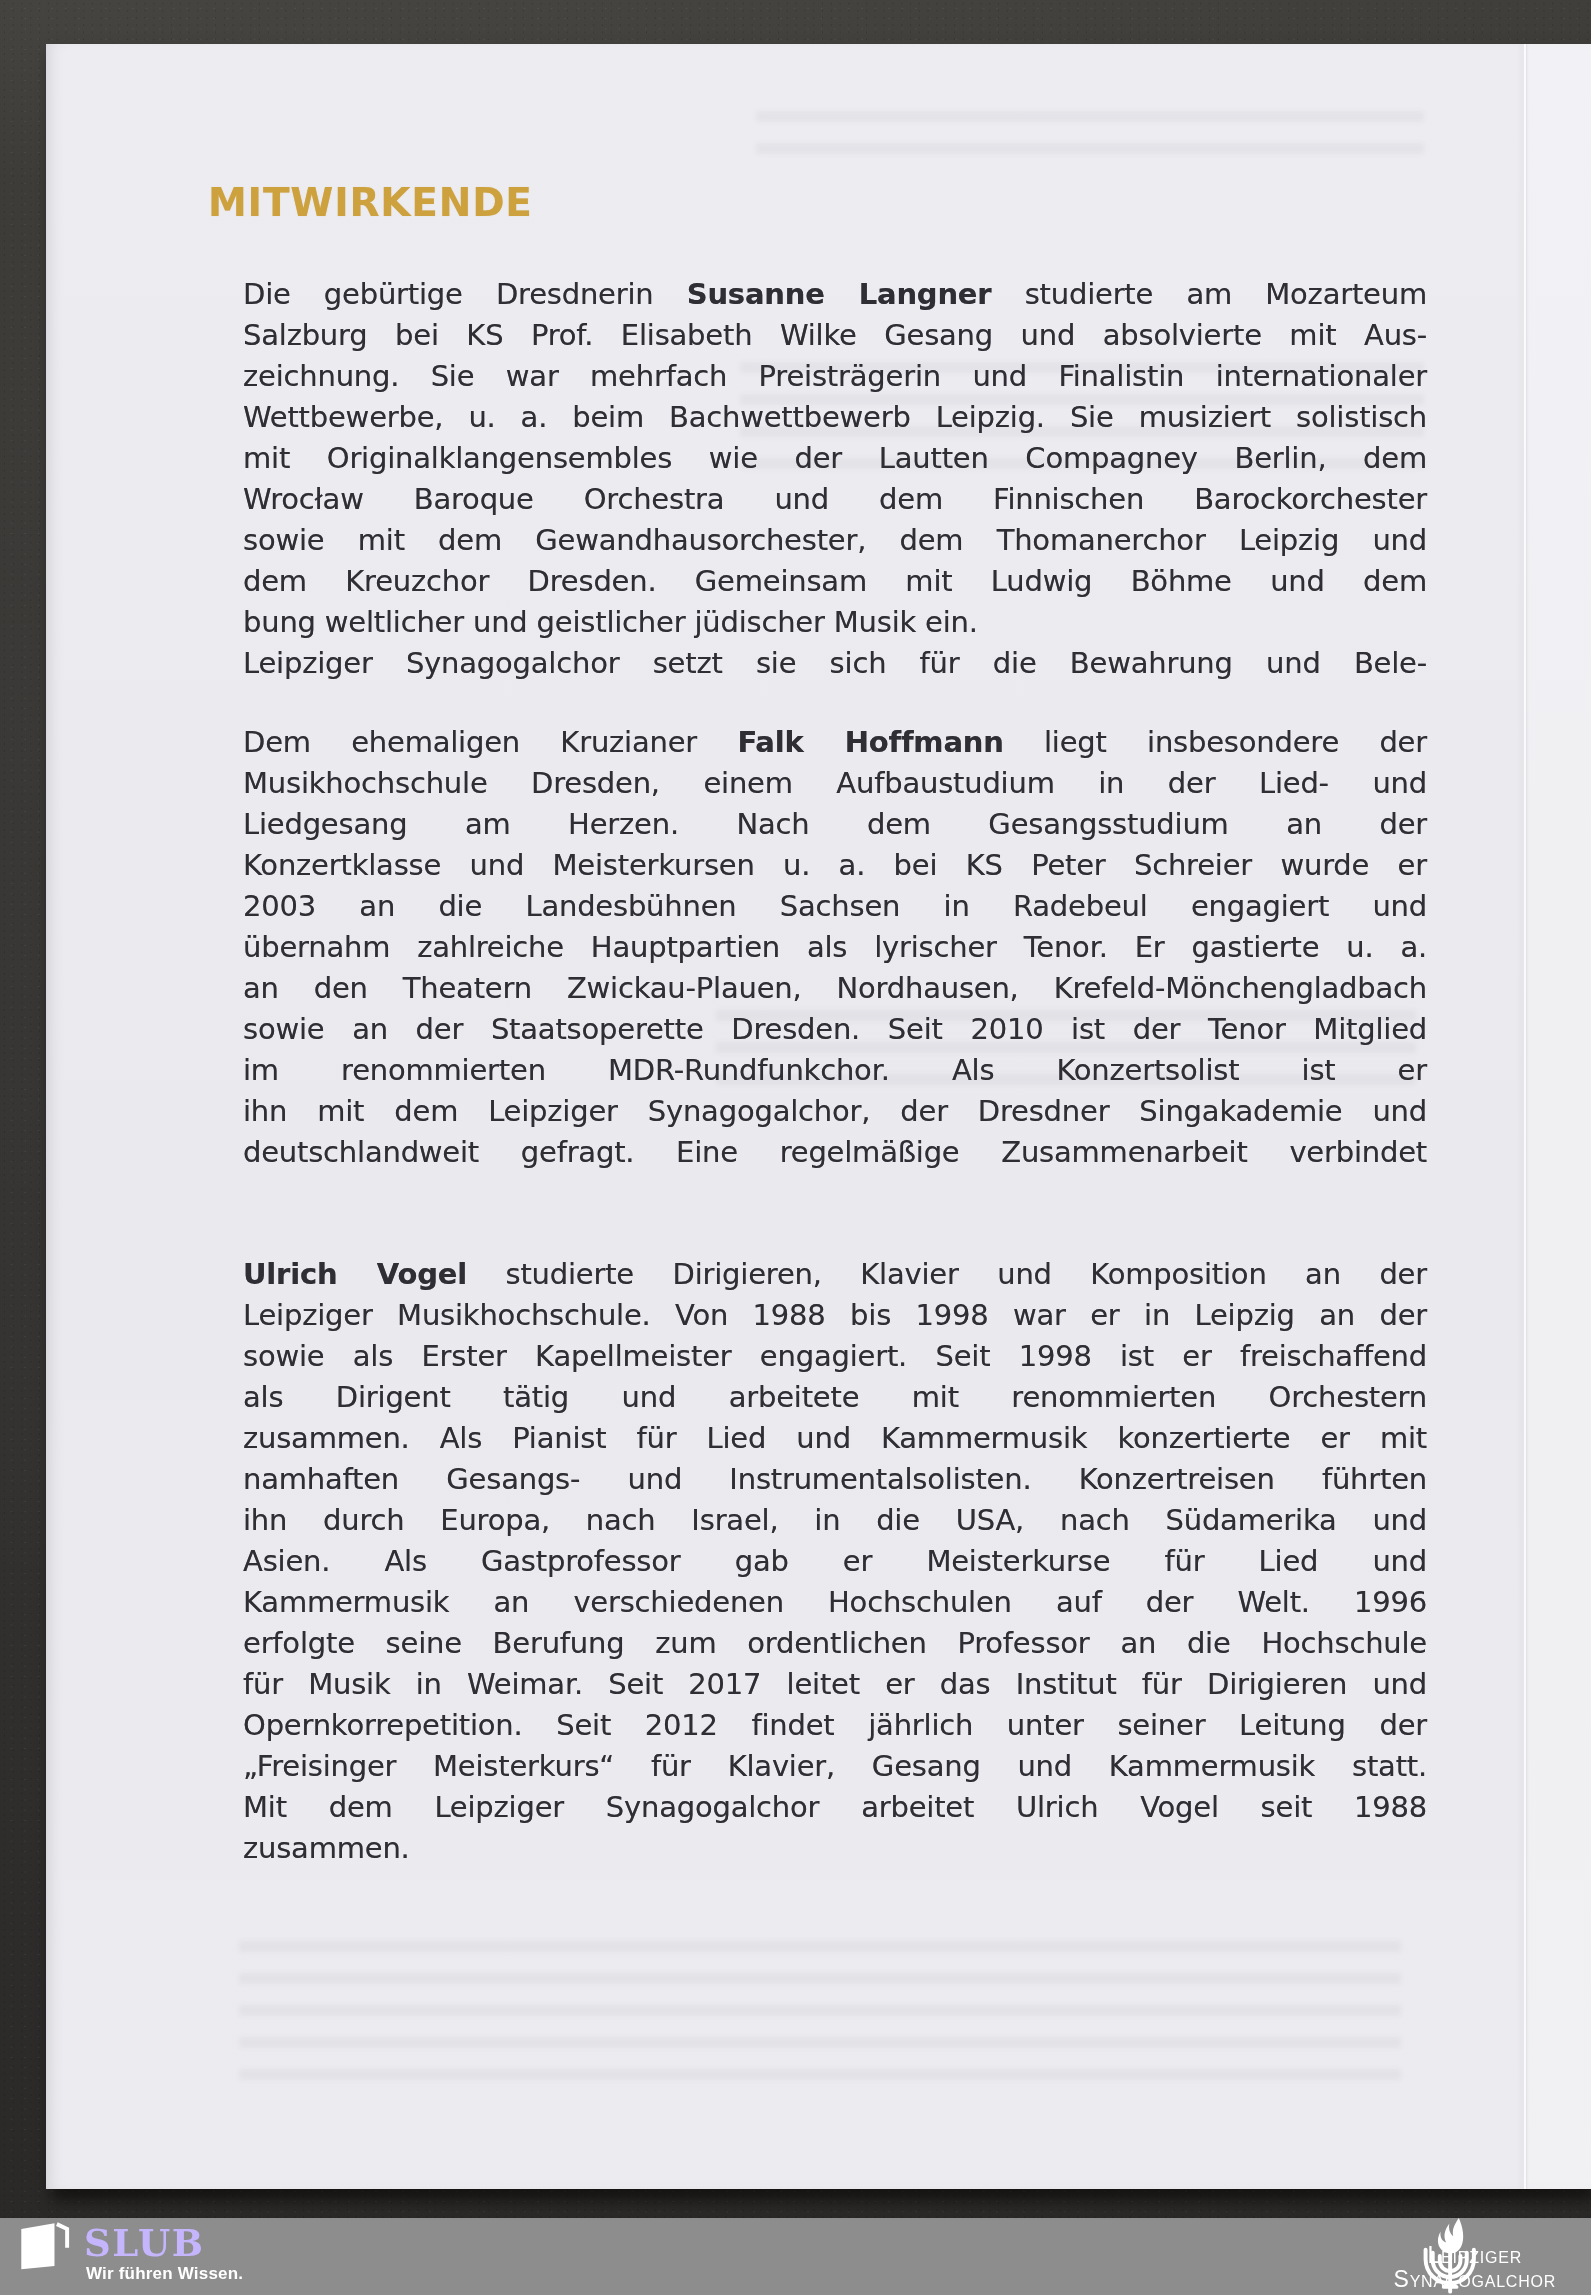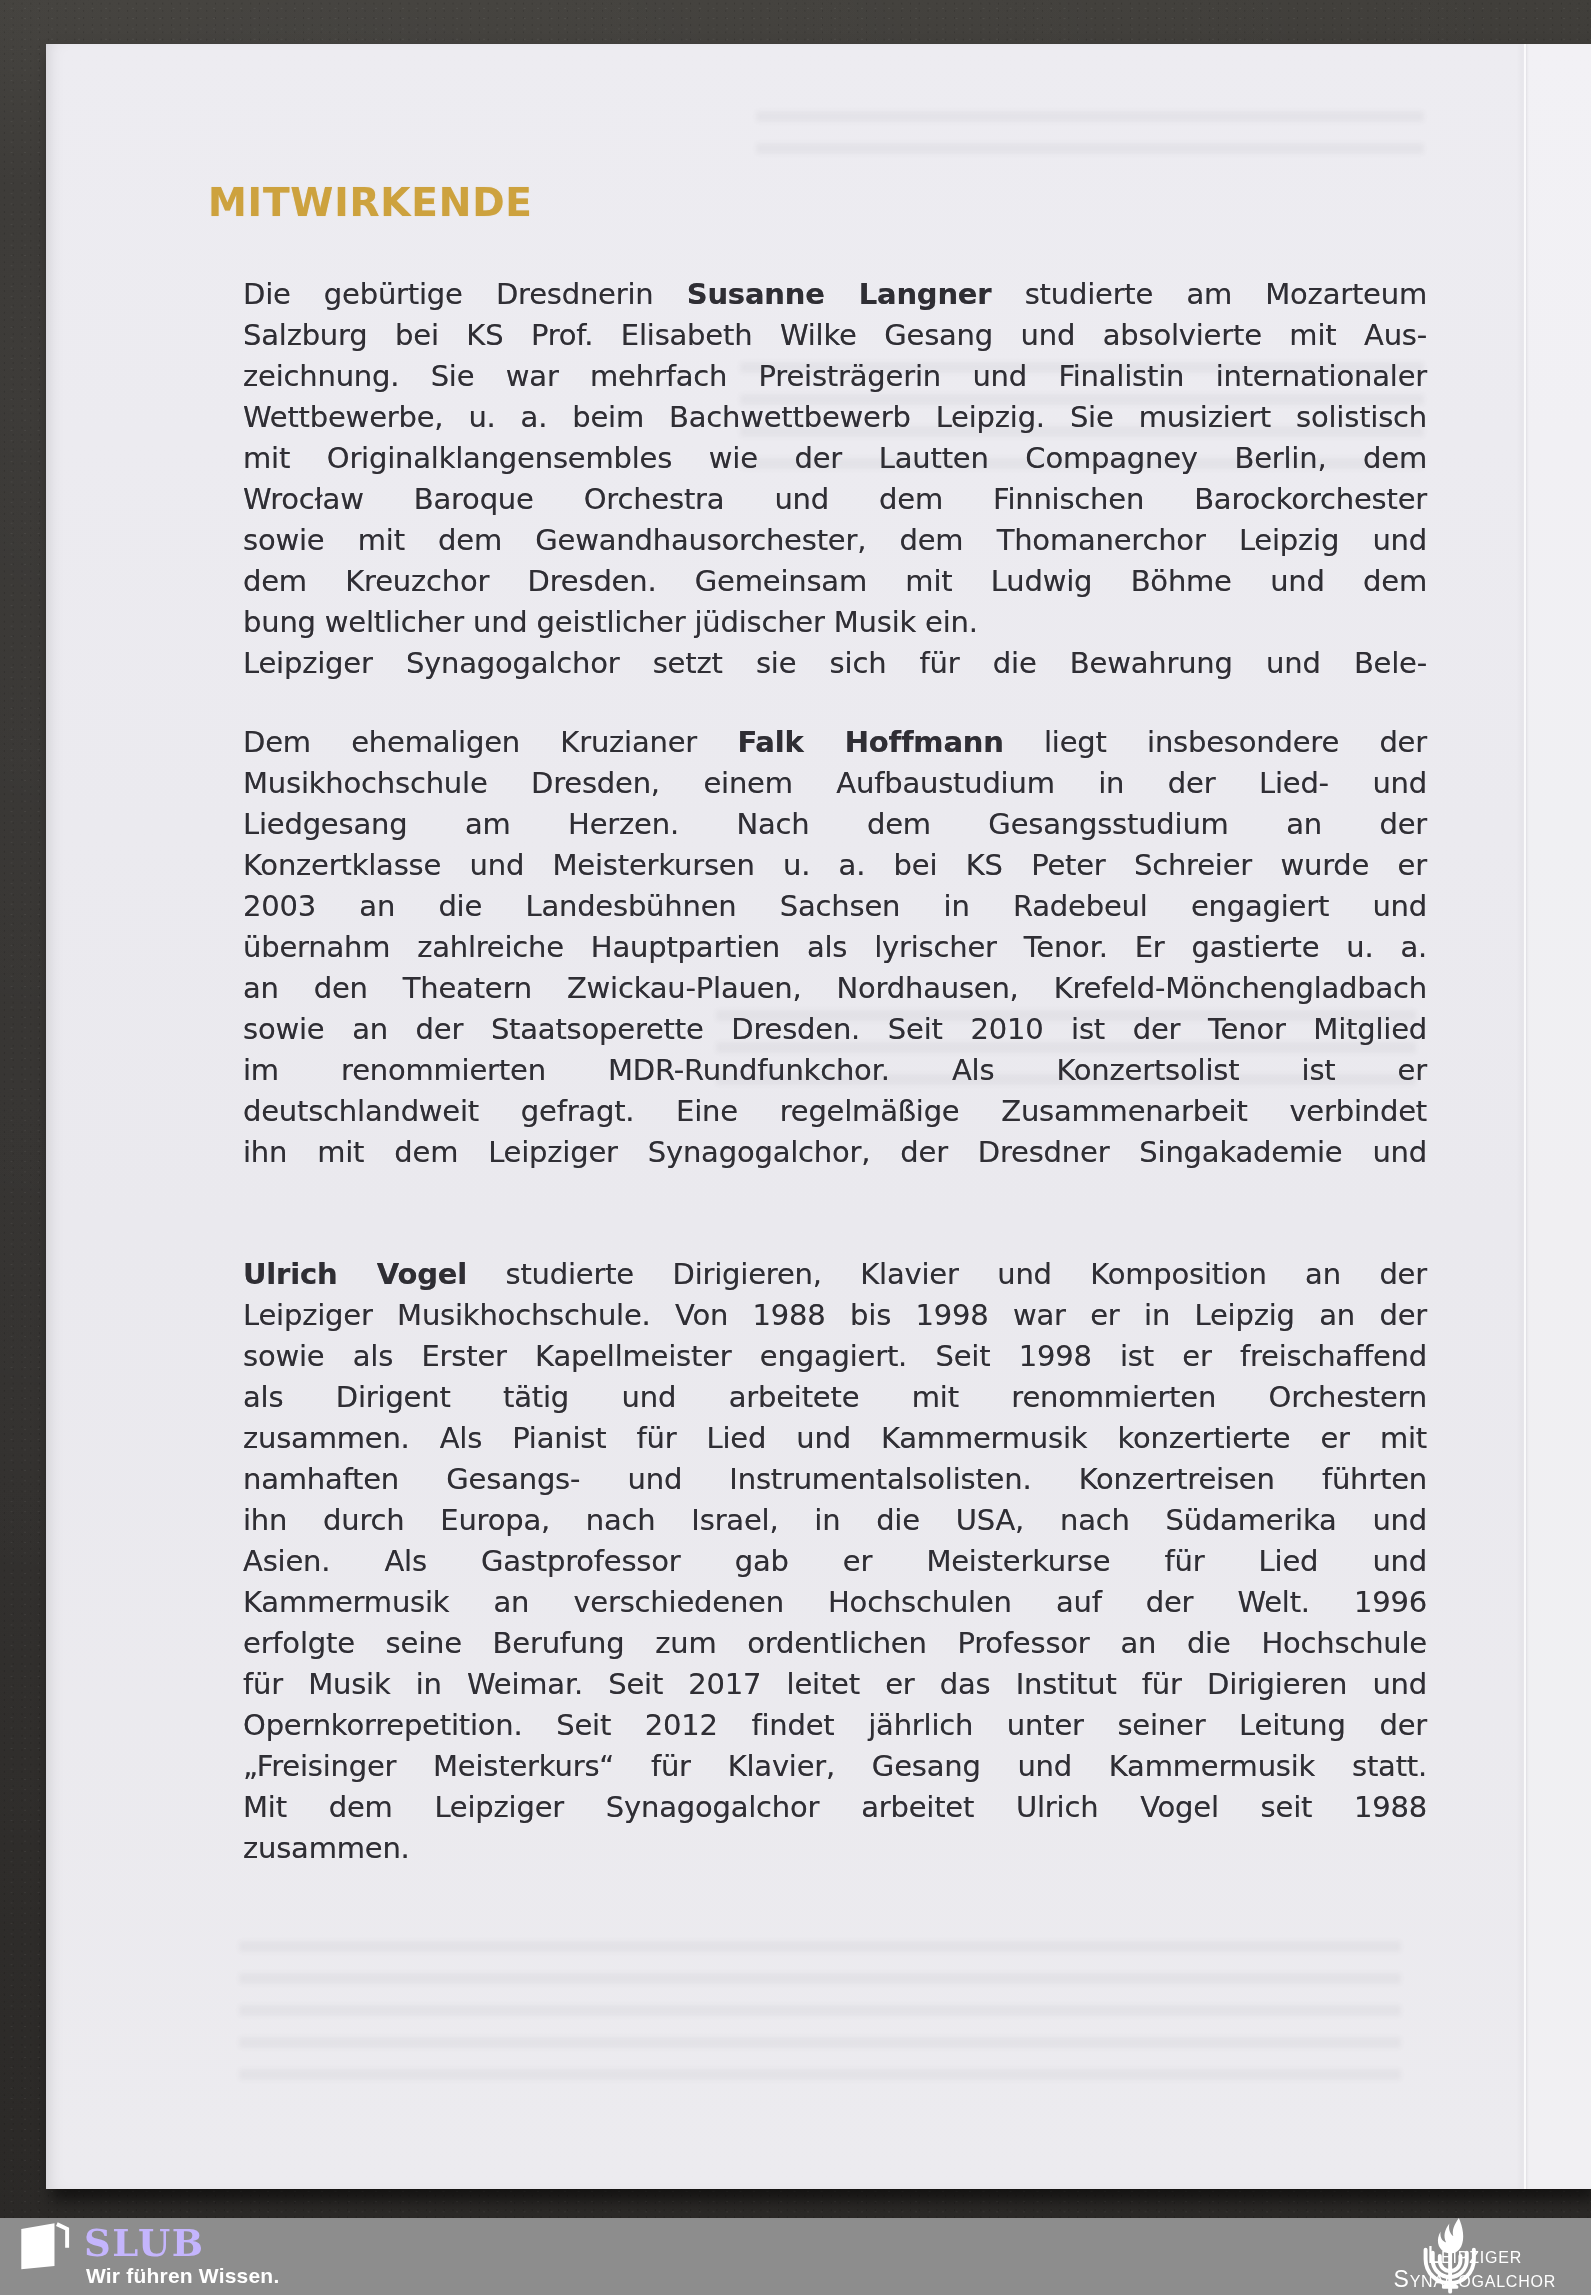--- a/index.html
+++ b/index.html
@@ -66,21 +66,21 @@
     background:#8d8d8d;
   }
   .slub-wordmark{
     position:absolute;left:84px;top:2221px;
     font-family:"DejaVu Serif",serif;font-weight:bold;
     font-size:37px;color:#c4b5fd;letter-spacing:1.6px;
   }
   .slub-tagline{
     position:absolute;left:86px;top:2264px;
     font-family:"Liberation Sans",sans-serif;font-weight:bold;
-    font-size:21px;color:#ffffff;letter-spacing:0.2px;
+    font-size:17px;color:#ffffff;letter-spacing:0.2px;
   }
   .book-icon{position:absolute;left:17.5px;top:2221px;}
   .menorah-icon{position:absolute;left:1423px;top:2218px;}
   .choir-text{
     position:absolute;right:12.7px;top:2245px;width:207px;text-align:center;
     font-family:"Liberation Sans",sans-serif;color:#ffffff;
   }
   .choir-line{
     text-transform:uppercase;font-size:16px;letter-spacing:0.8px;line-height:21.5px;
   }
@@ -117,22 +117,22 @@
 <div class="para" style="top:722px;">
     <div class="line"><span>Dem ehemaligen Kruzianer </span><b>Falk Hoffmann</b><span> liegt insbesondere der</span></div>
     <div class="line"><span>Musikhochschule Dresden, einem Aufbaustudium in der Lied- und</span></div>
     <div class="line"><span>Liedgesang am Herzen. Nach dem Gesangsstudium an der</span></div>
     <div class="line"><span>Konzertklasse und Meisterkursen u. a. bei KS Peter Schreier wurde er</span></div>
     <div class="line"><span>2003 an die Landesbühnen Sachsen in Radebeul engagiert und</span></div>
     <div class="line"><span>übernahm zahlreiche Hauptpartien als lyrischer Tenor. Er gastierte u. a.</span></div>
     <div class="line"><span>an den Theatern Zwickau-Plauen, Nordhausen, Krefeld-Mönchengladbach</span></div>
     <div class="line"><span>sowie an der Staatsoperette Dresden. Seit 2010 ist der Tenor Mitglied</span></div>
     <div class="line"><span>im renommierten MDR-Rundfunkchor. Als Konzertsolist ist er</span></div>
+    <div class="line"><span>ihn mit dem Leipziger Synagogalchor, der Dresdner Singakademie und</span></div>
     <div class="line"><span>deutschlandweit gefragt. Eine regelmäßige Zusammenarbeit verbindet</span></div>
-    <div class="line"><span>ihn mit dem Leipziger Synagogalchor, der Dresdner Singakademie und</span></div>
   </div>
 <div class="para" style="top:1254px;">
     <div class="line"><b>Ulrich Vogel</b><span> studierte Dirigieren, Klavier und Komposition an der</span></div>
     <div class="line"><span>Leipziger Musikhochschule. Von 1988 bis 1998 war er in Leipzig an der</span></div>
     <div class="line"><span>sowie als Erster Kapellmeister engagiert. Seit 1998 ist er freischaffend</span></div>
     <div class="line"><span>als Dirigent tätig und arbeitete mit renommierten Orchestern</span></div>
     <div class="line"><span>zusammen. Als Pianist für Lied und Kammermusik konzertierte er mit</span></div>
     <div class="line"><span>namhaften Gesangs- und Instrumentalsolisten. Konzertreisen führten</span></div>
     <div class="line"><span>ihn durch Europa, nach Israel, in die USA, nach Südamerika und</span></div>
     <div class="line"><span>Asien. Als Gastprofessor gab er Meisterkurse für Lied und</span></div>

